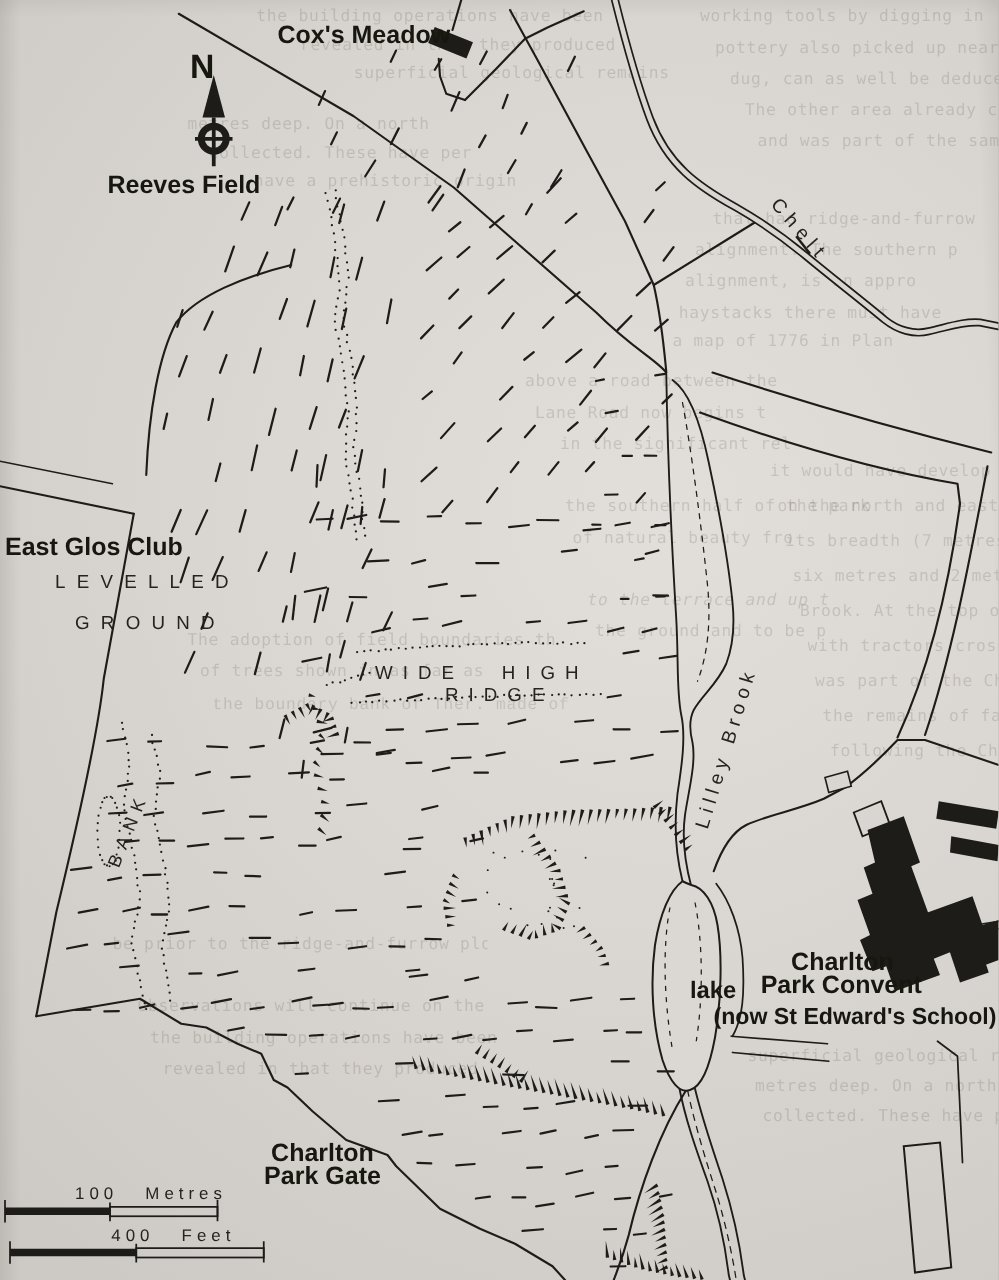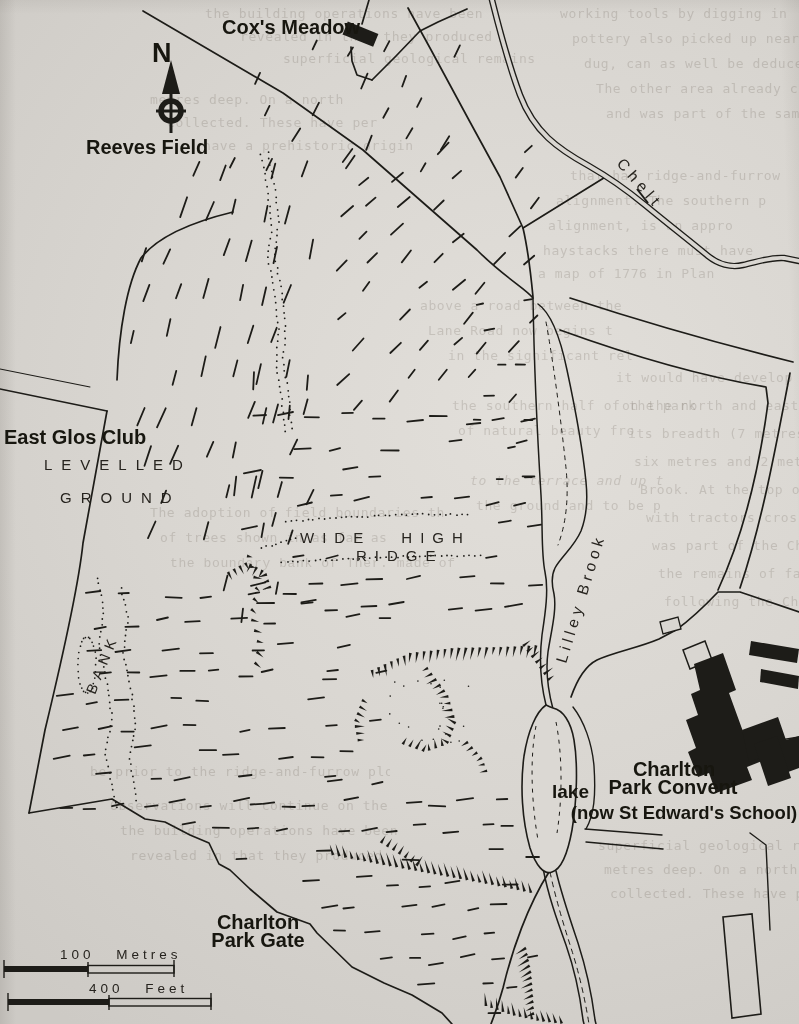--- a/index.html
+++ b/index.html
@@ -56,21 +56,21 @@
       <div class="ghost" style="left: 628px; top: 426px;">its breadth (7 metres) alongside fos</div>
       <div class="ghost" style="left: 634px; top: 454px;">six metres and 2 metres from the ba</div>
       <div class="ghost" style="left: 640px; top: 482px;">Brook. At the top of this slope</div>
       <div class="ghost" style="left: 646px; top: 510px;">with tractors crossed the Park in</div>
       <div class="ghost" style="left: 652px; top: 538px;">was part of the Chelt and go no</div>
       <div class="ghost" style="left: 658px; top: 566px;">the remains of family fields here</div>
       <div class="ghost" style="left: 664px; top: 594px;">following the Charlton parts b</div>
       <div class="ghost" style="left: 150px; top: 505px;">The adoption of field boundaries th</div>
       <div class="ghost" style="left: 160px; top: 530px;">of trees shown in as far as</div>
       <div class="ghost" style="left: 170px; top: 556px; font-family: Liberation Mono, monospace;">the boundary bank of Ther. made of</div>
-      <div class="ghost" style="left: 90px; top: 748px; margin-top: 16px;">be prior to the ridge-and-furrow plo</div>
+      <div class="ghost" style="left: 90px; top: 748px;">be prior to the ridge-and-furrow plo</div>
       <div class="ghost" style="left: 110px; top: 798px;">Observations will continue on the</div>
       <div class="ghost" style="left: 120px; top: 823px;">the building operations have been</div>
       <div class="ghost" style="left: 130px; top: 848px;">revealed in that they produced</div>
       <div class="ghost" style="left: 598px; top: 838px;">superficial geological remains</div>
       <div class="ghost" style="left: 604px; top: 862px;">metres deep. On a north</div>
       <div class="ghost" style="left: 610px; top: 886px;">collected. These have per</div>
     </div>
 
   <svg id="map-svg" viewBox="0 0 799 1024" width="799" height="1024">
 

